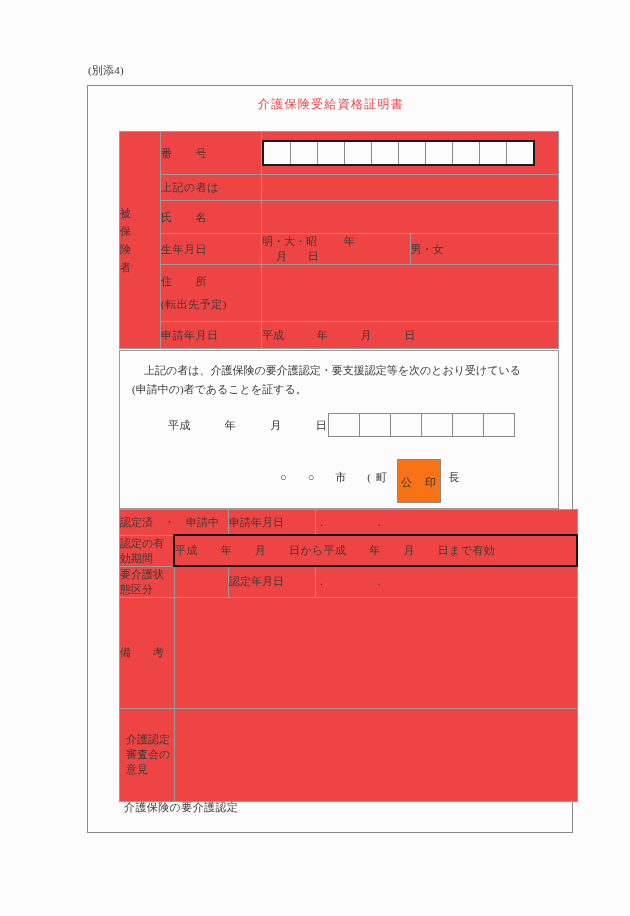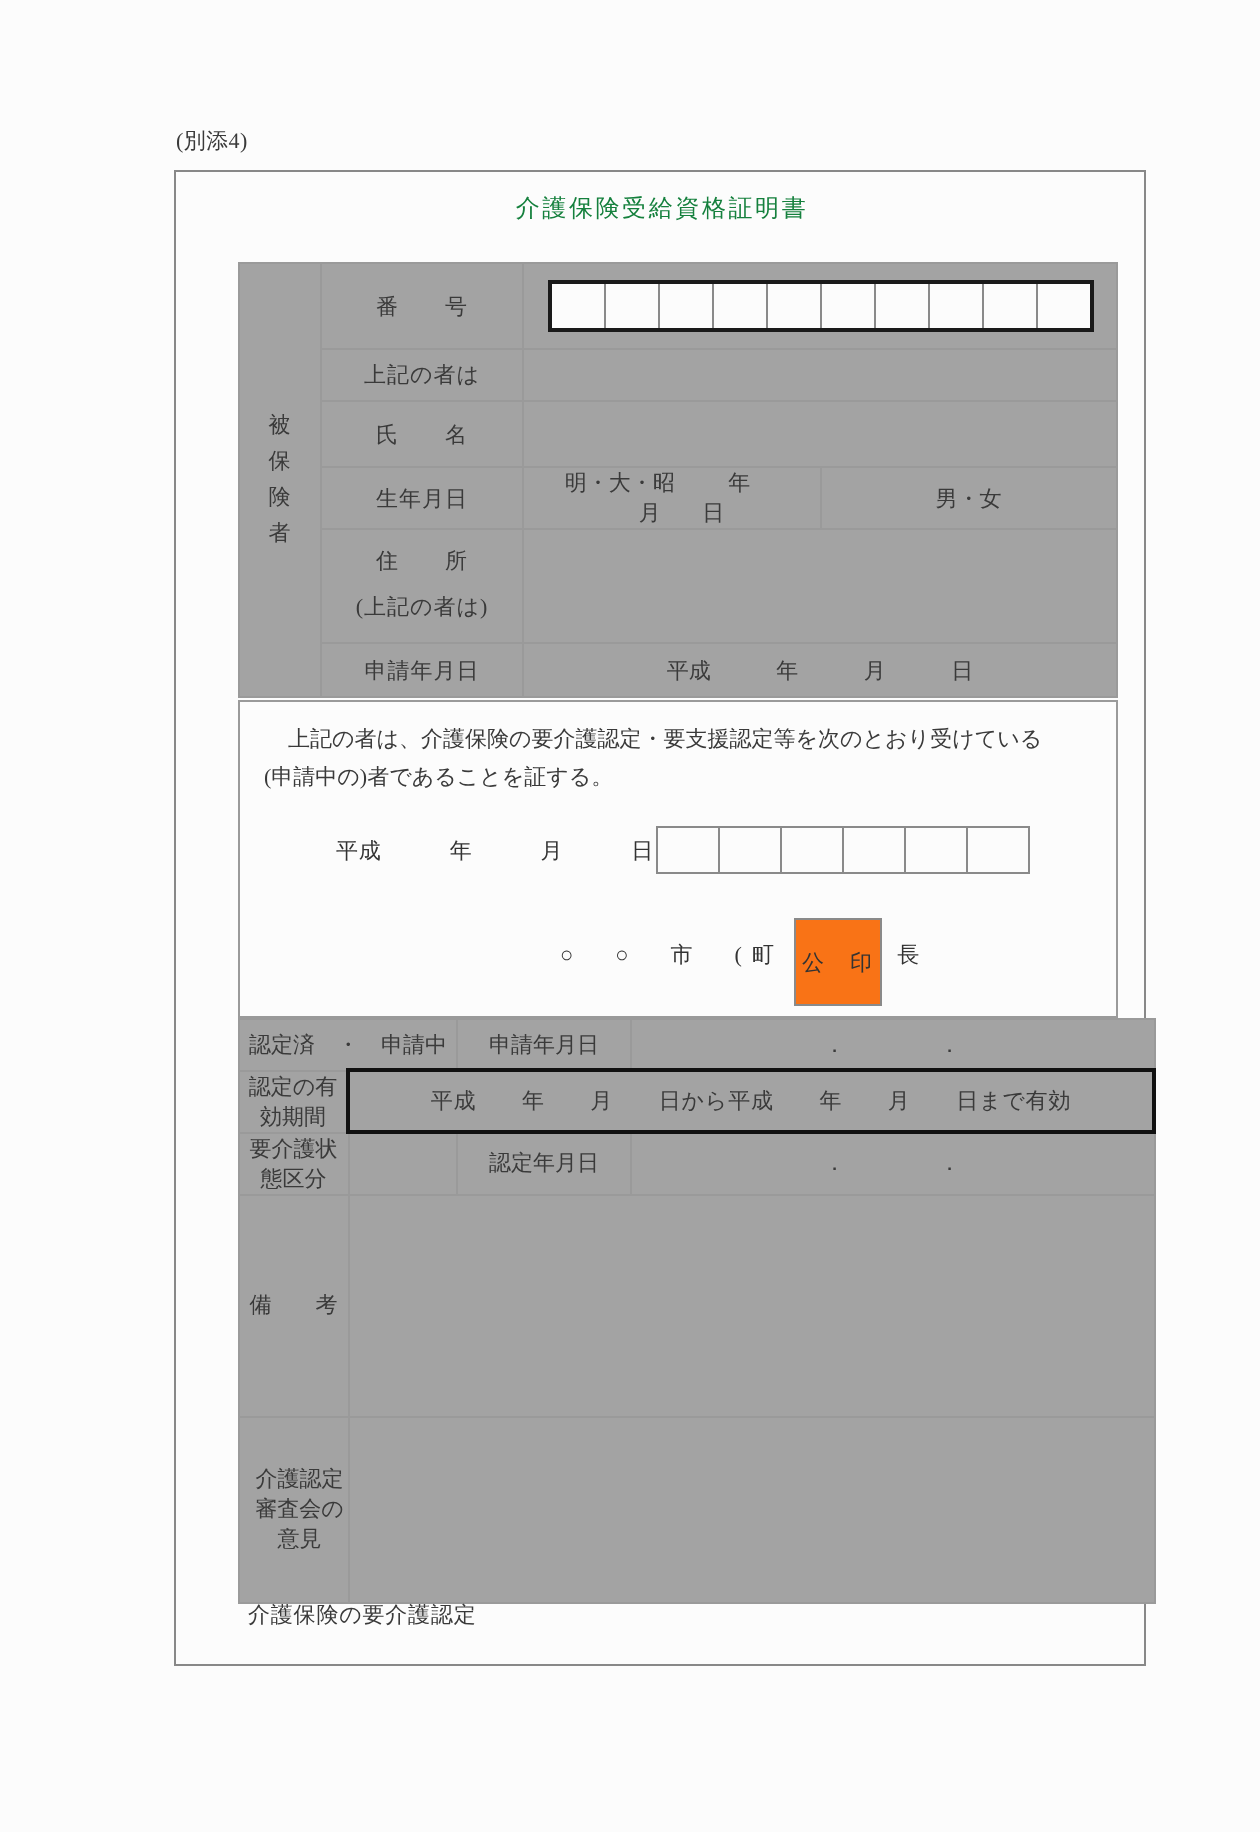--- a/index.html
+++ b/index.html
@@ -48,37 +48,36 @@
   }
 
   .doc-title {
     position: absolute;
     left: 0;
     top: 10px;
     width: 486px;
     text-align: center;
     font-size: 12px;
     letter-spacing: 1.3px;
-    color: #15803d;
+    color: #ef4444;
   }
 
   
   .tbl {
     position: absolute;
     border-collapse: collapse;
     table-layout: fixed;
     font-size: 11px;
     color: #3a3a3a;
   }
   .tbl td {
     border: 1px solid #9a9a9a;
     padding: 0;
     vertical-align: middle;
-    text-align: center;
-    background: #a3a3a3;
+    background: #ef4444;
   }
   .c-left   { text-align: left; padding-left: 6px !important; }
 
   
   #insured-table {
     left: 31px;
     top: 45px;
     width: 440px;
   }
   .vlabel {
@@ -291,21 +290,21 @@
           <span style="padding:0 14px">月</span>
           <span style="padding:0 4px">日</span>
         </td>
         <td>男・女</td>
       </tr>
 
       <tr>
         <td class="rowlabel" style="height:56px">
           <div style="line-height:2.1">
             <div>住　　所</div>
-            <div>(上記の者は)</div>
+            <div>(転出先予定)</div>
           </div>
         </td>
         <td colspan="2"></td>
       </tr>
 
       <tr>
         <td class="rowlabel" style="height:26px">申請年月日</td>
         <td colspan="2">
           <span style="padding-right:30px">平成</span>
           <span style="padding-right:30px">年</span>

